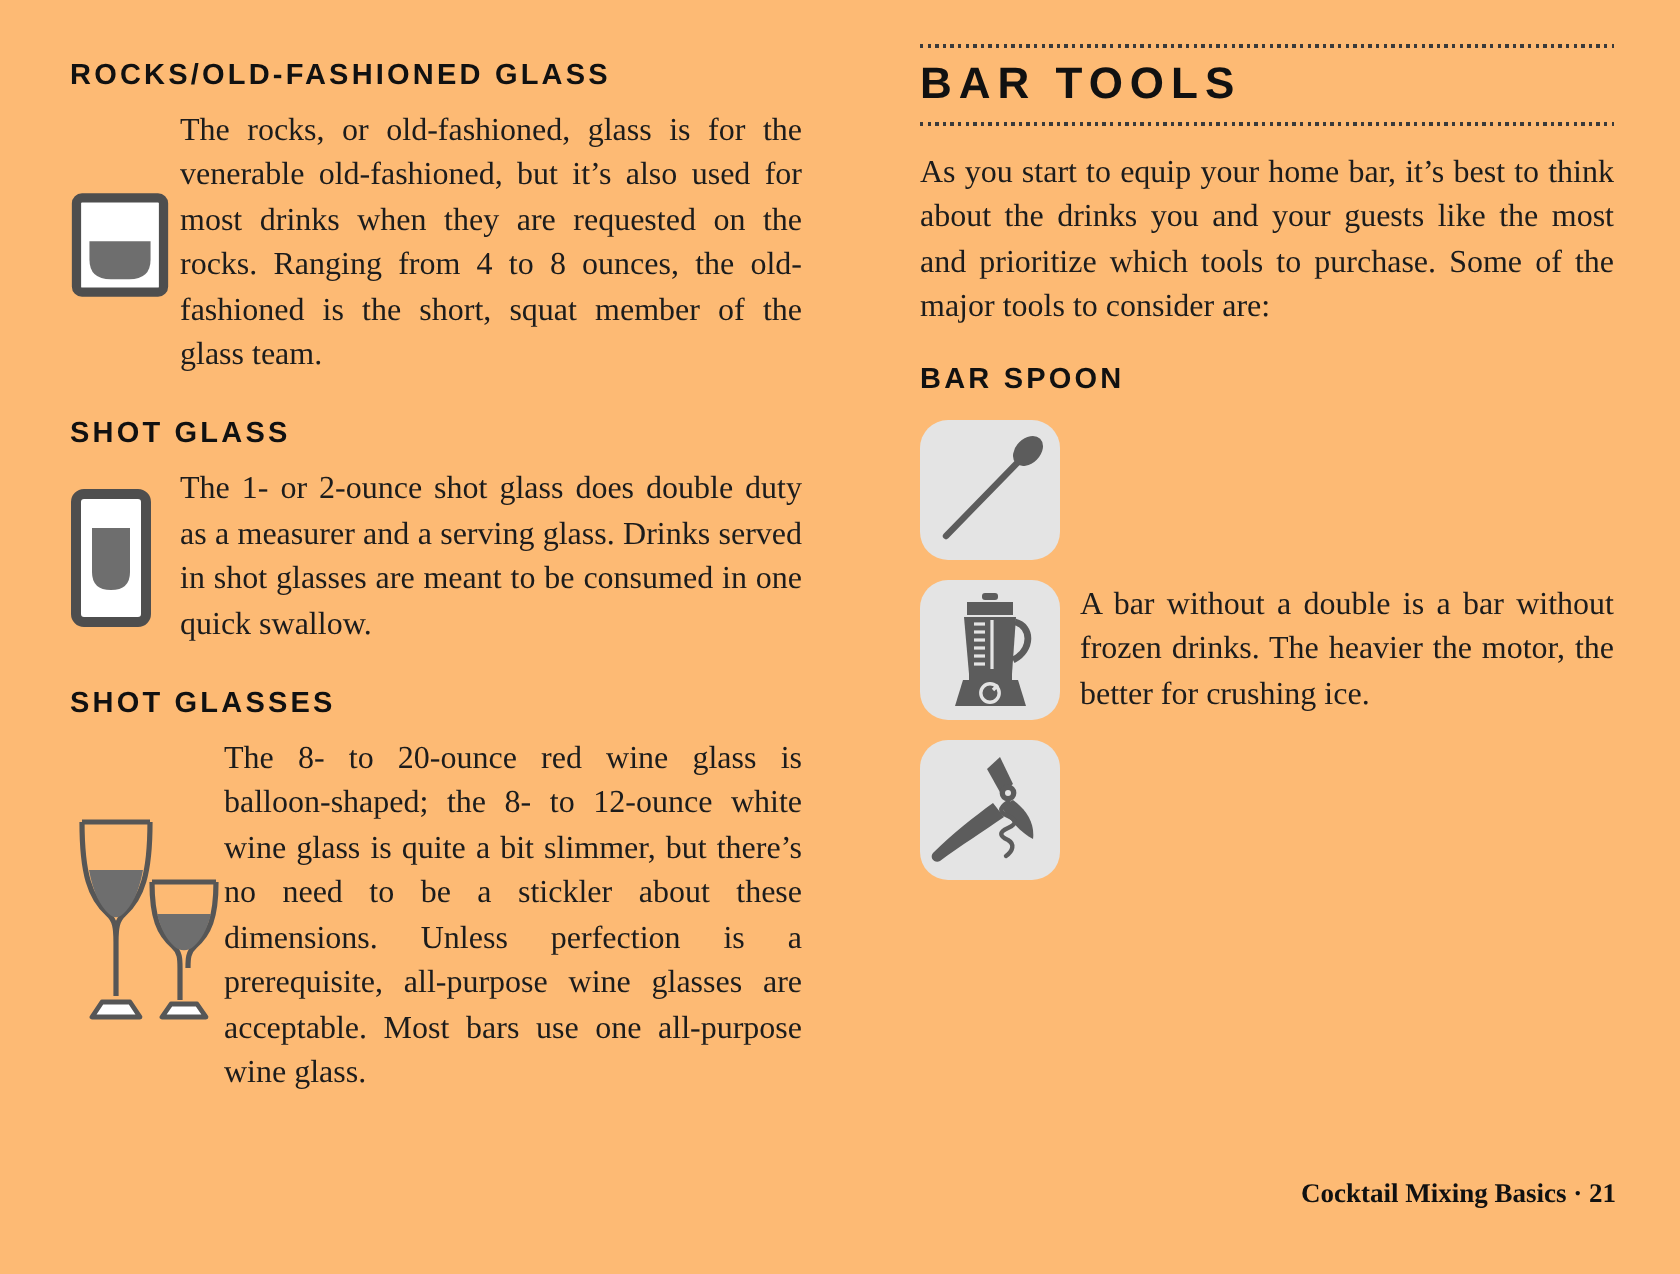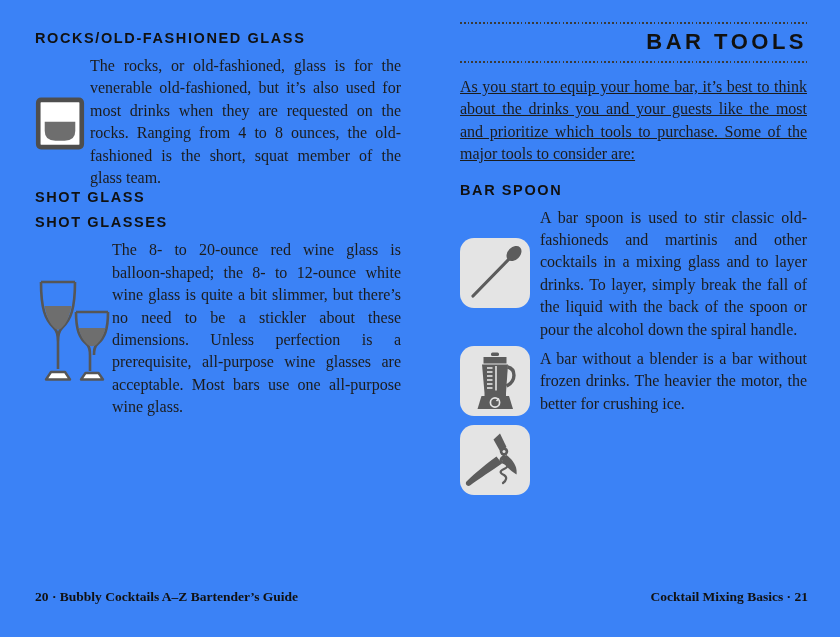--- a/index.html
+++ b/index.html
@@ -1,20 +1,20 @@
 <!DOCTYPE html>
 <html><head>
 <meta charset="utf-8">
 <style>
   * { margin:0; padding:0; box-sizing:border-box; }
   html,body { background:#888; }
   .spread {
     position:relative;
     width:840px; height:637px;
-    background:#3b82f6;
+    background:#fdba74;
     font-family:"Liberation Serif", serif;
     color:#1c1c1c;
     overflow:hidden;
     margin:0 auto;
   }
   
   .page-left  { position:absolute; left:35px;  top:30px; width:366px; }
   .page-right { position:absolute; left:460px; top:22px; width:347px; }
 
   
@@ -24,40 +24,40 @@
     font-size:14.5px;
     letter-spacing:1.6px;
     color:#111;
     margin-bottom:9px;
   }
   .chapter-title {
     font-family:"Liberation Sans", sans-serif;
     font-weight:700;
     font-size:22px;
     letter-spacing:3.5px;
-    text-align:right;
+    text-align:left;
     color:#111;
     padding:5px 0 6px;
   }
   .dotted-rule {
     height:2px;
     background-image:repeating-linear-gradient(90deg,#3a3a3a 0 1.7px,transparent 1.7px 3.8px);
   }
 
   
   .body-text {
     font-size:16px;
     line-height:22.4px;
     text-align:justify;
     color:#1c1c1c;
   }
-  .intro { margin:13px 0 16px;text-decoration:underline; }
-
-  
-  .sec { }
+  .intro { margin:13px 0 16px; }
+
+  
+  .sec { margin-top:20px; }
   .sec:first-child { margin-top:0; }
   .sec-row { display:flex; align-items:center; }
   .icon-col { flex:0 0 auto; }
   .sec-row p { flex:1 1 auto; }
 
   .tool-sec { margin-top:2px; }
   .tool-icon-col { flex:0 0 80px; padding-top:3px; }
 
   
   .rocks-col { flex:0 0 55px; padding-top:6px; }
@@ -92,20 +92,29 @@
             <rect x="3.5" y="3.5" width="47" height="51" rx="3" fill="#ffffff" stroke="#4e4e4e" stroke-width="5"></rect>
             <path d="M10.5 27 H 43.5 V 37 Q 43.5 47.5 32 47.5 H 22 Q 10.5 47.5 10.5 37 Z" fill="#6e6e6e"></path>
           </svg>
         </div>
         <p class="body-text">The rocks, or old-fashioned, glass is for the venerable old-fashioned, but it’s also used for most drinks when they are requested on the rocks. Ranging from 4 to 8 ounces, the old-fashioned is the short, squat member of the glass team.</p>
       </div>
     </div>
 
     <div class="sec">
       <div class="sec-head">SHOT GLASS</div>
+      <div class="sec-row">
+        <div class="icon-col shot-col">
+          <svg width="41" height="70" viewBox="0 0 41 70">
+            <rect x="3" y="3" width="35" height="64" rx="4" fill="#ffffff" stroke="#4e4e4e" stroke-width="5"></rect>
+            <path d="M11 20 H 30 V 42 Q 30 51 20.5 51 Q 11 51 11 42 Z" fill="#6e6e6e"></path>
+          </svg>
+        </div>
+        <p class="body-text">The 1- or 2-ounce shot glass does double duty as a measurer and a serving glass. Drinks served in shot glasses are meant to be consumed in one quick swallow.</p>
+      </div>
     </div>
 
     <div class="sec">
       <div class="sec-head">SHOT GLASSES</div>
       <div class="sec-row">
         <div class="icon-col wine-col">
           <svg width="84" height="110" viewBox="0 0 84 110">
 
             <path d="M13 6 L47 6 M13 6 C13 32 17 44 26 52 C29.5 55 30 59 30 66 L30 93 M47 6 C47 32 43 44 34 52 C30.5 55 30 59 30 66" fill="none" stroke="#565656" stroke-width="2.6"></path>
             <path d="M16.5 30 C18.5 41 22 48 26.5 52 C29 54.2 31 54.2 33.5 52 C38 48 41.5 41 43.5 30 Z" fill="#6e6e6e"></path>
@@ -133,21 +142,20 @@
     <div class="tool-sec">
       <div class="sec-head">BAR SPOON</div>
       <div class="sec-row">
         <div class="icon-col tool-icon-col">
           <svg width="70" height="70" viewBox="0 0 70 70">
             <rect x="0" y="0" width="70" height="70" rx="14" fill="#e4e4e4"></rect>
             <line x1="13" y1="58" x2="50" y2="20" stroke="#5c5c5c" stroke-width="3.2" stroke-linecap="round"></line>
             <ellipse cx="54" cy="15.5" rx="6.2" ry="8.6" transform="rotate(45 54 15.5)" fill="#5c5c5c"></ellipse>
           </svg>
         </div>
-        <p class="body-text">A bar spoon is used to stir classic old-fashioneds and martinis and other cocktails in a mixing glass and to layer drinks. To layer, simply break the fall of the liquid with the back of the spoon or pour the alcohol down the spiral handle.</p>
       </div>
     </div>
 
     <div class="tool-sec">
       <div class="sec-row">
         <div class="icon-col tool-icon-col">
           <svg width="70" height="70" viewBox="0 0 70 70">
             <rect x="0" y="0" width="70" height="70" rx="14" fill="#e4e4e4"></rect>
             <g fill="#5c5c5c">
               <rect x="31" y="6.5" width="8" height="3.5" rx="1.5"></rect>
@@ -163,21 +171,21 @@
               <line x1="27" y1="30" x2="32.5" y2="30"></line>
               <line x1="27" y1="34" x2="32.5" y2="34"></line>
               <line x1="27" y1="38" x2="32.5" y2="38"></line>
               <line x1="27" y1="42" x2="32.5" y2="42"></line>
               <line x1="36" y1="20" x2="36" y2="44.5"></line>
             </g>
             <circle cx="35" cy="56.5" r="4.6" fill="none" stroke="#e4e4e4" stroke-width="1.7"></circle>
             <line x1="36.5" y1="55" x2="39" y2="52.5" stroke="#e4e4e4" stroke-width="1.7"></line>
           </svg>
         </div>
-        <p class="body-text">A bar without a blender is a bar without frozen drinks. The heavier the motor, the better for crushing ice.</p>
+        <p class="body-text">A bar without a double is a bar without frozen drinks. The heavier the motor, the better for crushing ice.</p>
       </div>
     </div>
 
     <div class="tool-sec">
       <div class="sec-row">
         <div class="icon-col tool-icon-col">
           <svg width="70" height="70" viewBox="0 0 70 70">
             <rect x="0" y="0" width="70" height="70" rx="14" fill="#e4e4e4"></rect>
             <g fill="#5c5c5c">
               <path d="M6.5 56.5 C16 47 27.5 38 36.5 31.5 L42 38.5 C32.5 45 19.5 53.5 10 60.5 C7.5 62 4.5 59 6.5 56.5 Z"></path>
@@ -187,16 +195,15 @@
             </g>
             <circle cx="44" cy="26.5" r="1.5" fill="#e4e4e4"></circle>
             <path d="M44 31 C39.5 34 39.5 36 44 38 C48.5 40 48.5 42 44 44 C39.5 46 39.5 48 44 50 C47.5 52 46.5 55.5 43 58" fill="none" stroke="#5c5c5c" stroke-width="2.2" stroke-linecap="round"></path>
           </svg>
         </div>
       </div>
     </div>
 
   </div>
 
-  <div class="footer footer-left">20 · Bubbly Cocktails A–Z Bartender’s Guide</div>
   <div class="footer footer-right">Cocktail Mixing Basics · 21</div>
 
 </div>
 
 </body></html>

